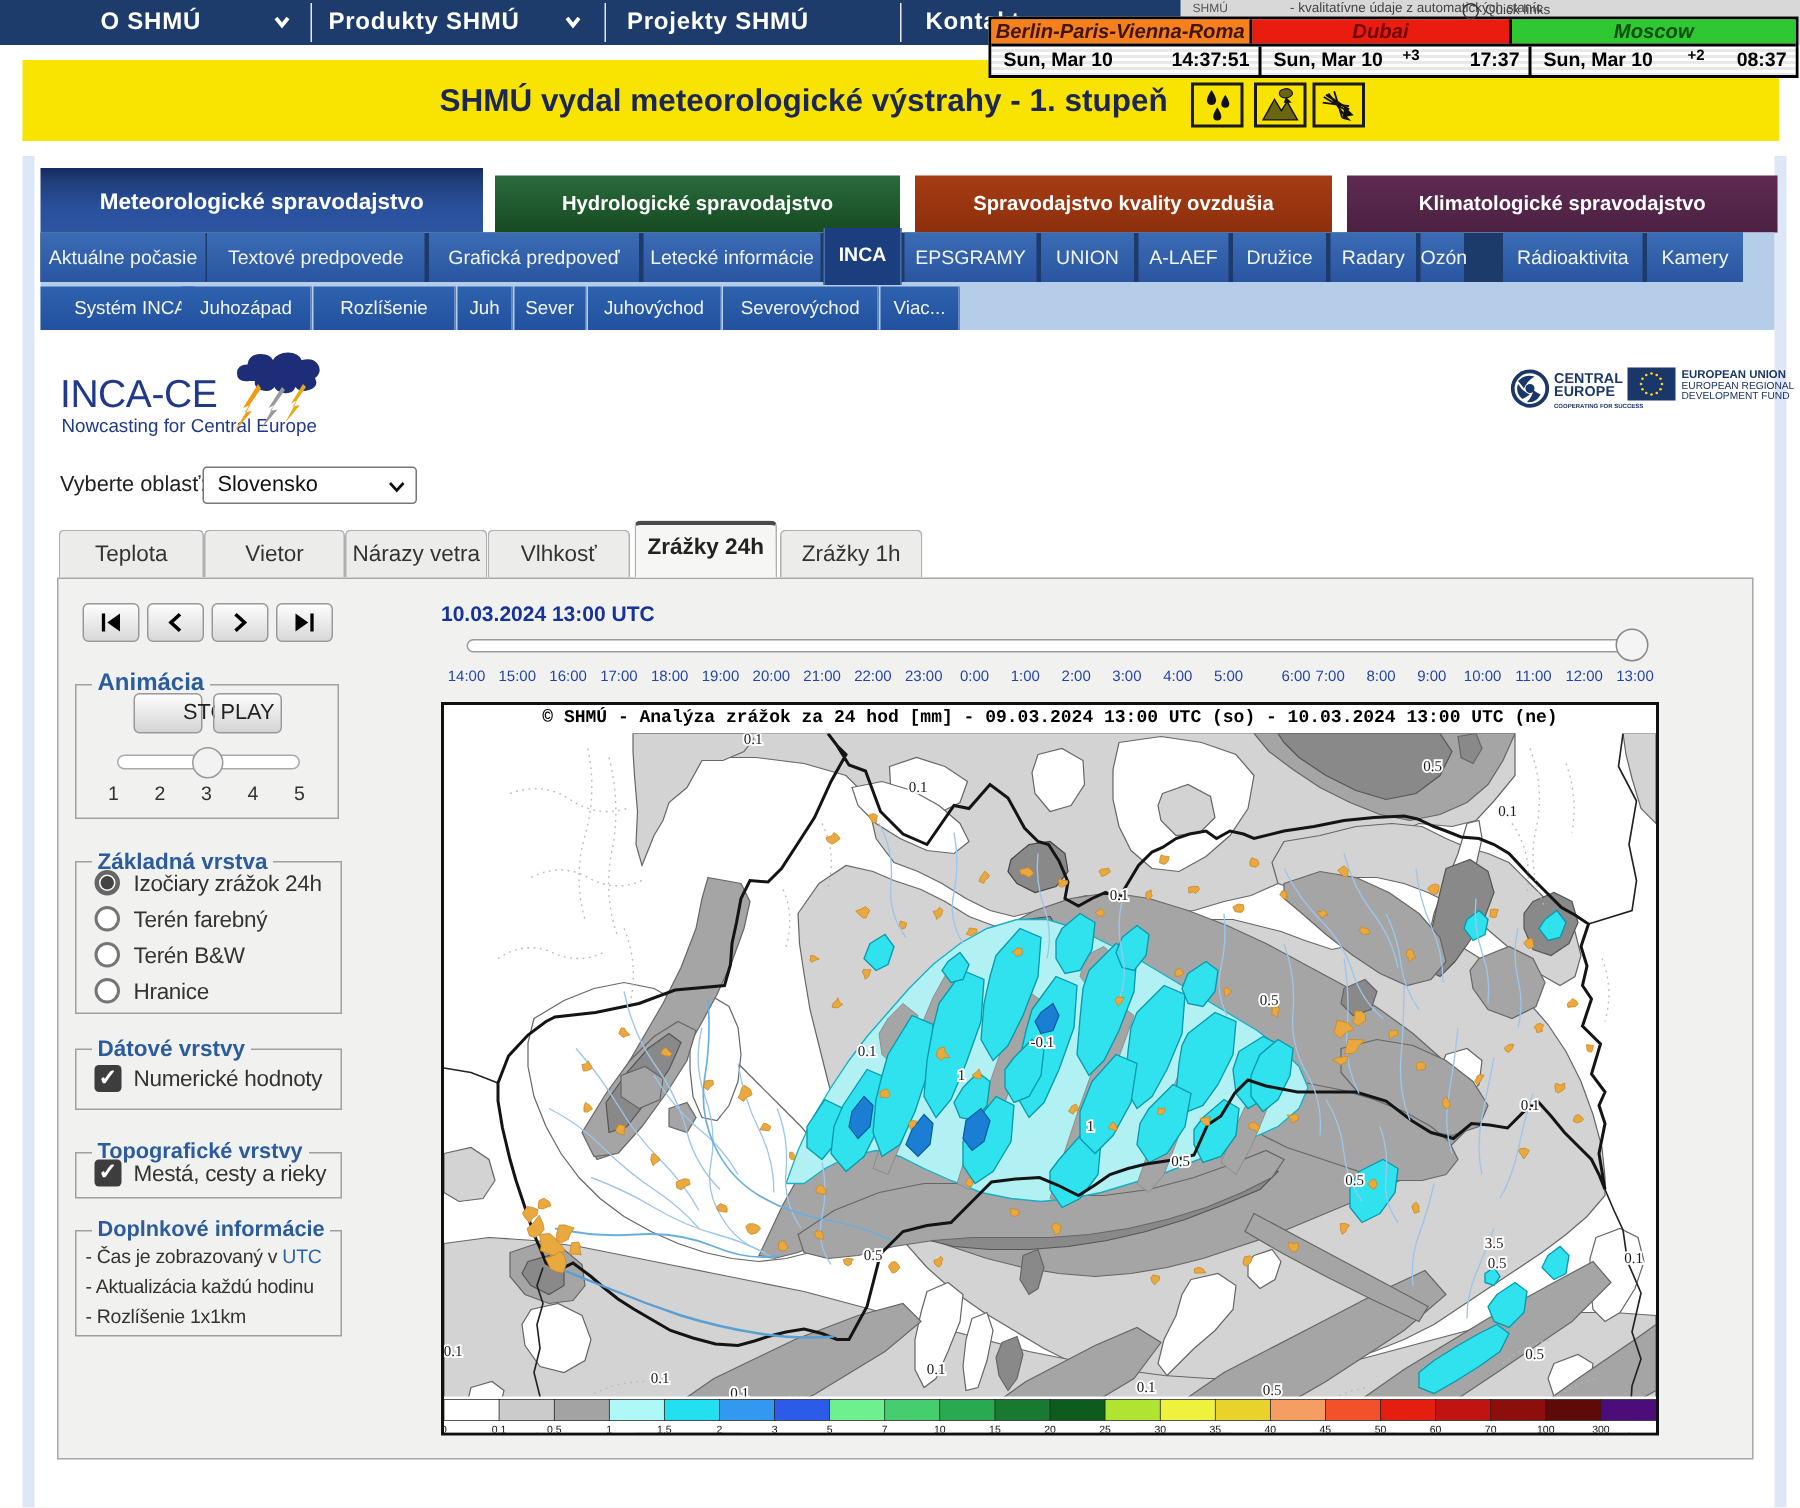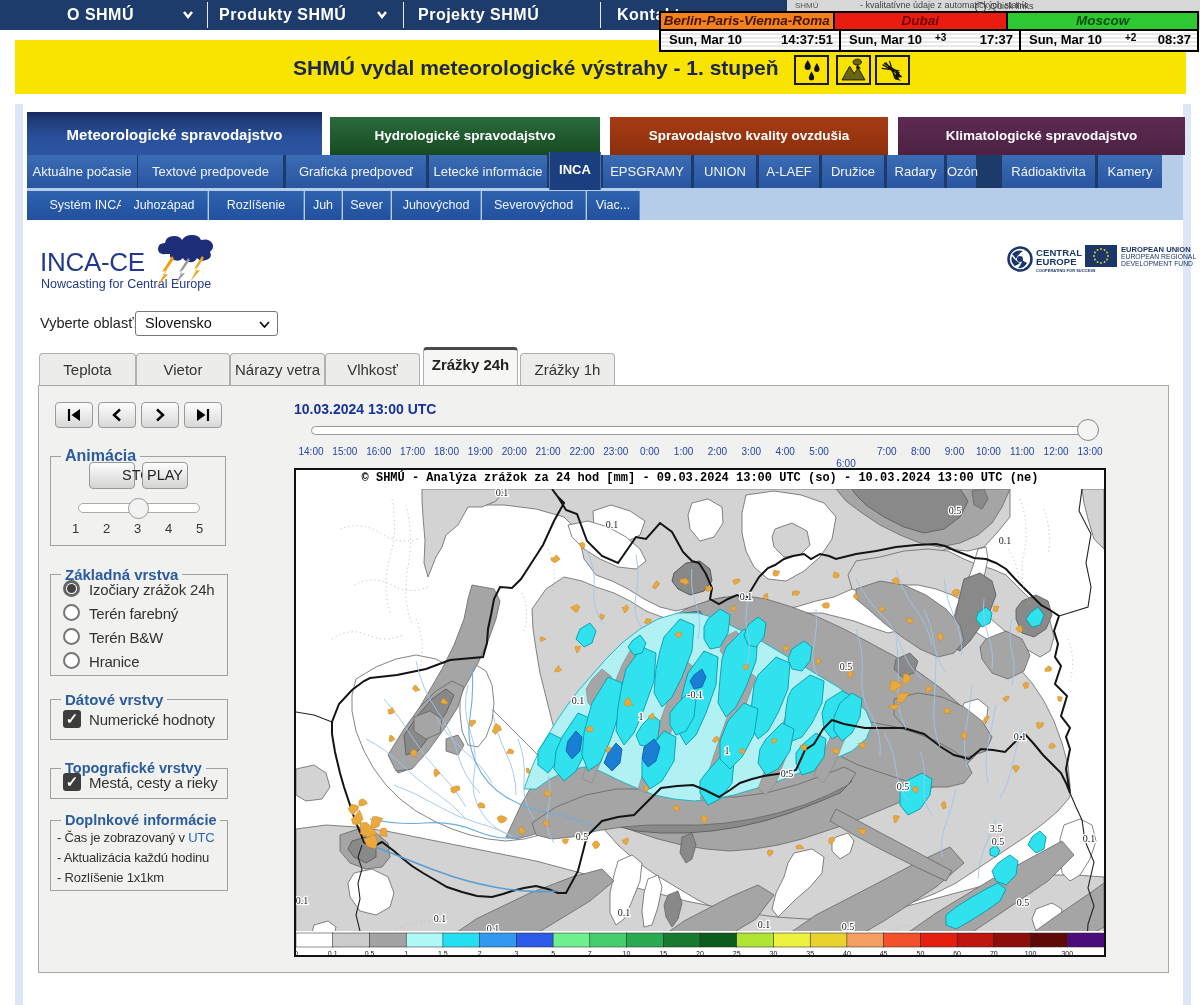--- a/index.html
+++ b/index.html
@@ -292,21 +292,21 @@
     <div class="tlabel" style="left: 494.22px;">20:00</div>
     <div class="tlabel" style="left: 528.09px;">21:00</div>
     <div class="tlabel" style="left: 561.96px;">22:00</div>
     <div class="tlabel" style="left: 595.83px;">23:00</div>
     <div class="tlabel" style="left: 629.7px;">0:00</div>
     <div class="tlabel" style="left: 663.57px;">1:00</div>
     <div class="tlabel" style="left: 697.44px;">2:00</div>
     <div class="tlabel" style="left: 731.31px;">3:00</div>
     <div class="tlabel" style="left: 765.18px;">4:00</div>
     <div class="tlabel" style="left: 799.05px;">5:00</div>
-    <div class="tlabel" style="left: 826px; margin-top: 12px;">6:00</div>
+    <div class="tlabel" style="left: 844px;">6:00</div>
     <div class="tlabel" style="left: 866.79px;">7:00</div>
     <div class="tlabel" style="left: 900.66px;">8:00</div>
     <div class="tlabel" style="left: 934.53px;">9:00</div>
     <div class="tlabel" style="left: 968.4px;">10:00</div>
     <div class="tlabel" style="left: 1002.27px;">11:00</div>
     <div class="tlabel" style="left: 1036.14px;">12:00</div>
     <div class="tlabel" style="left: 1070.01px;">13:00</div>
   </div>
 
 <div id="map">

